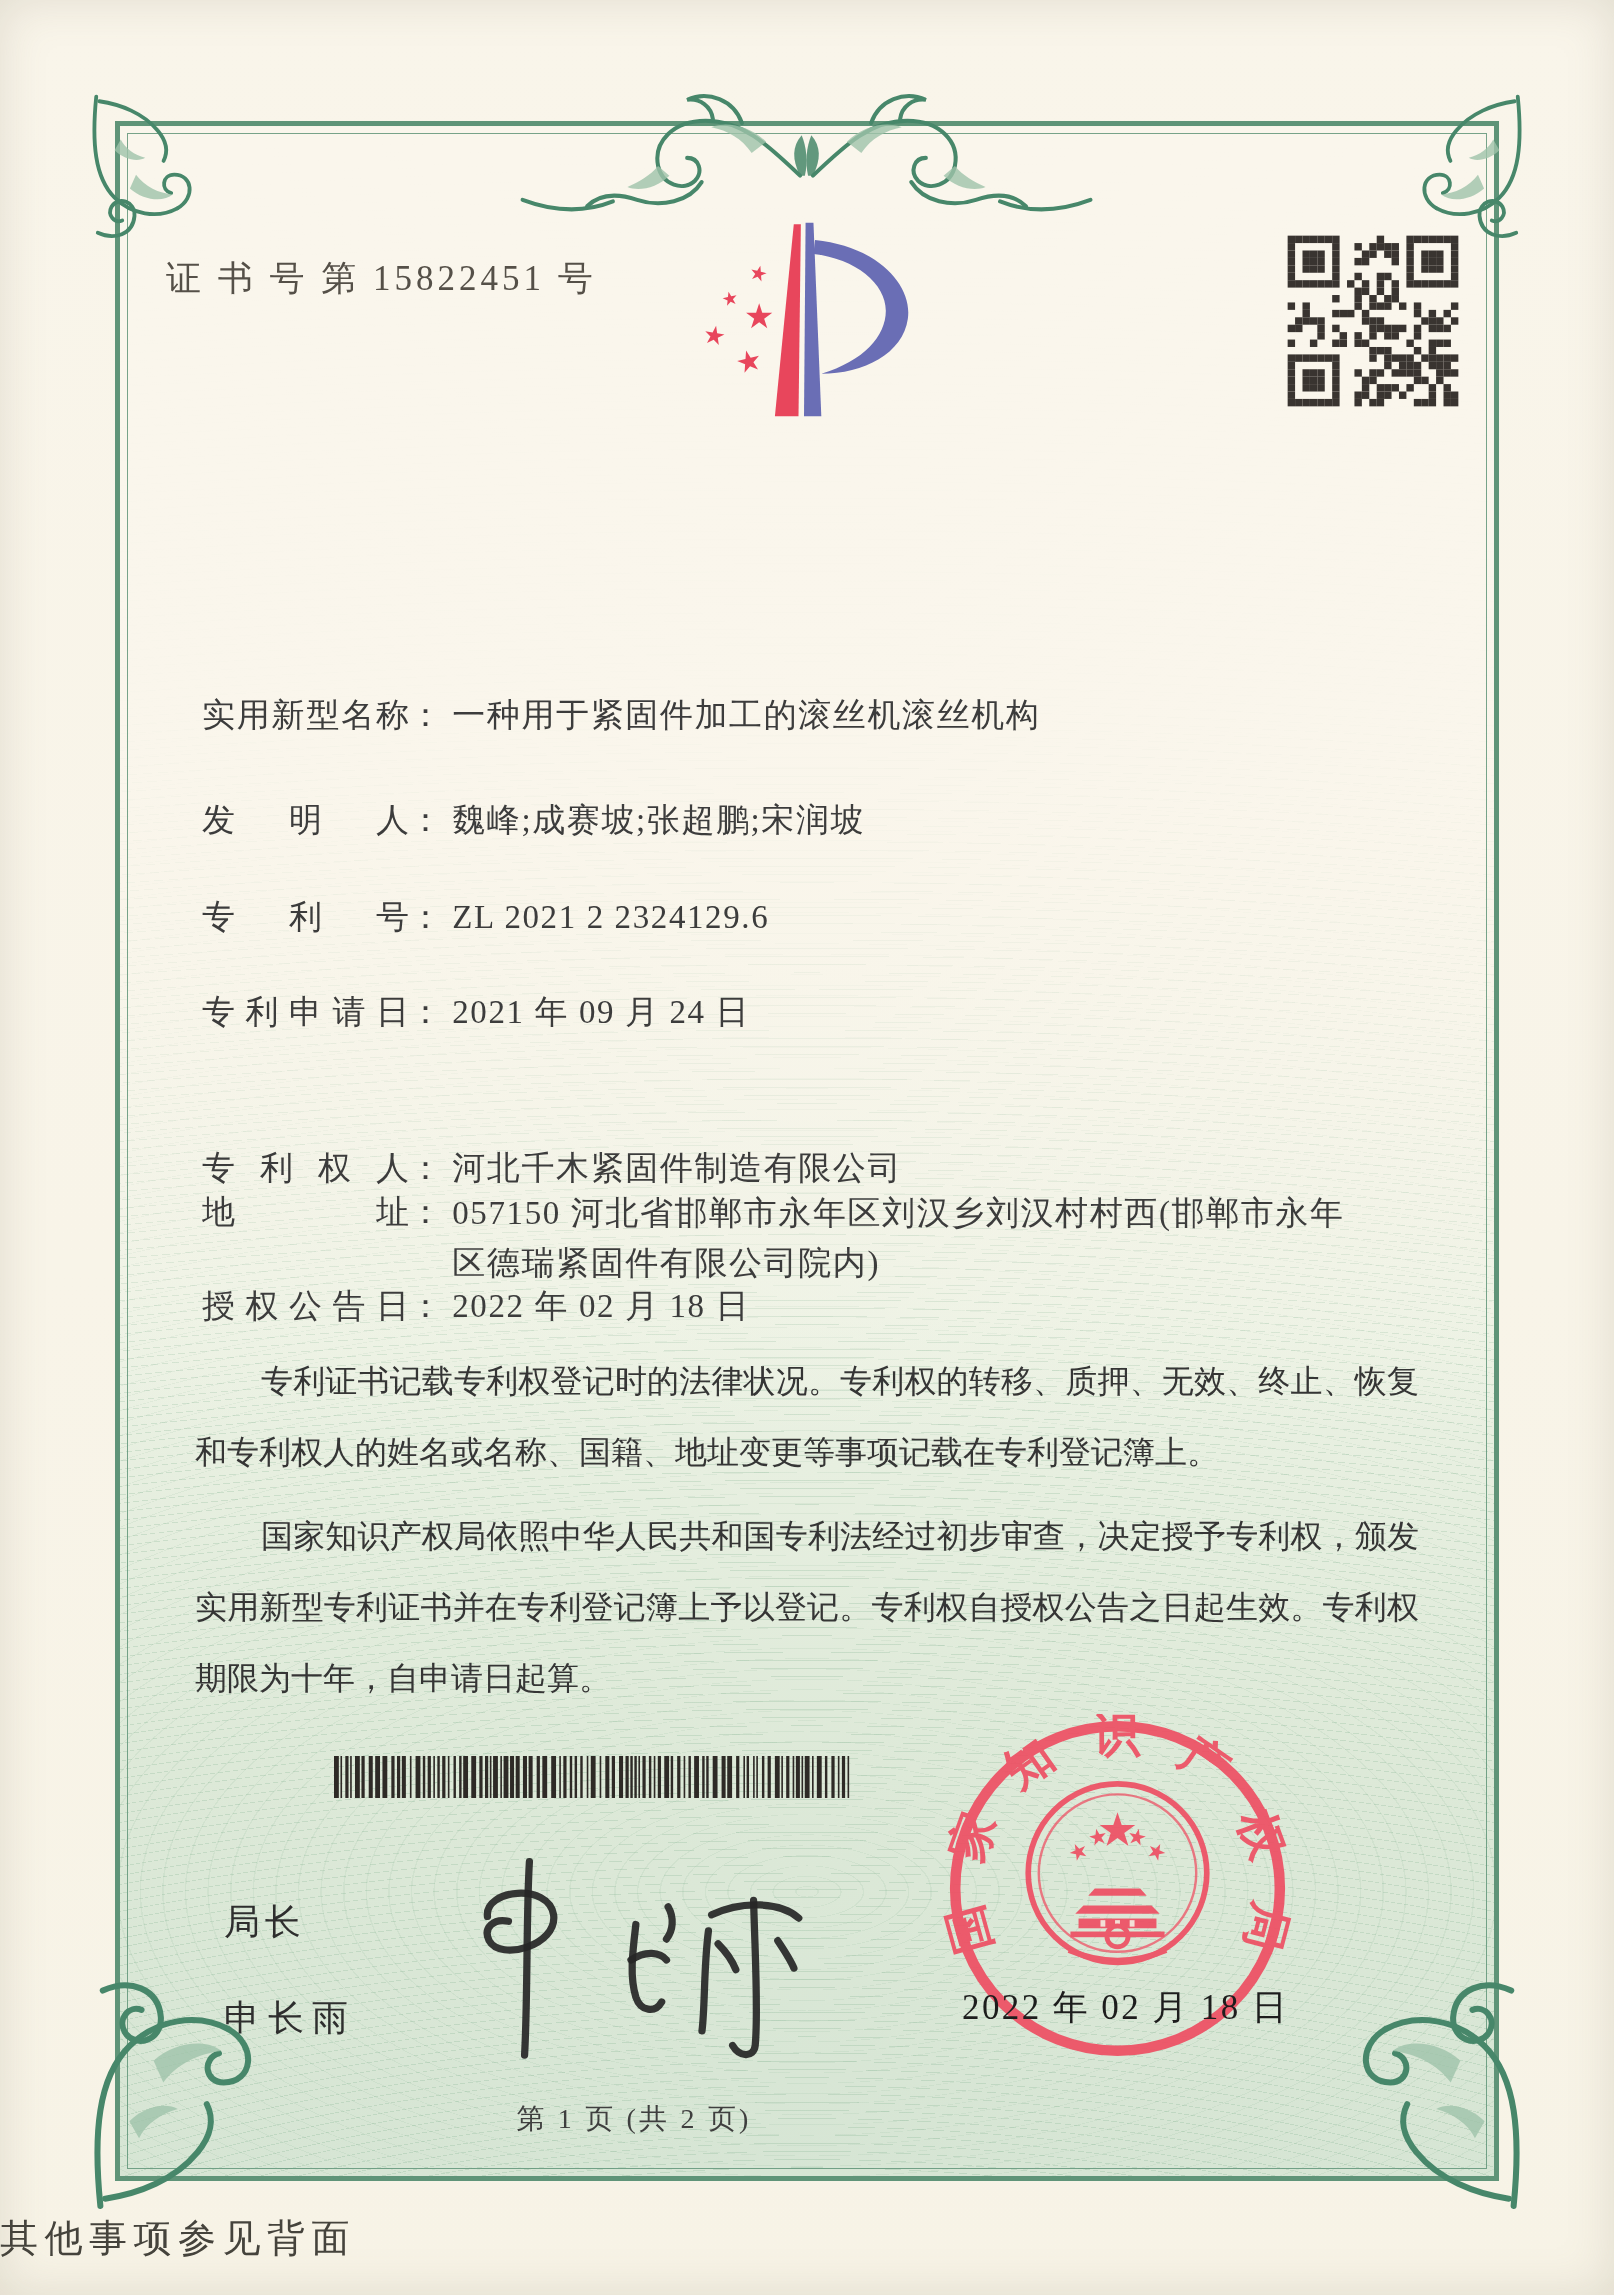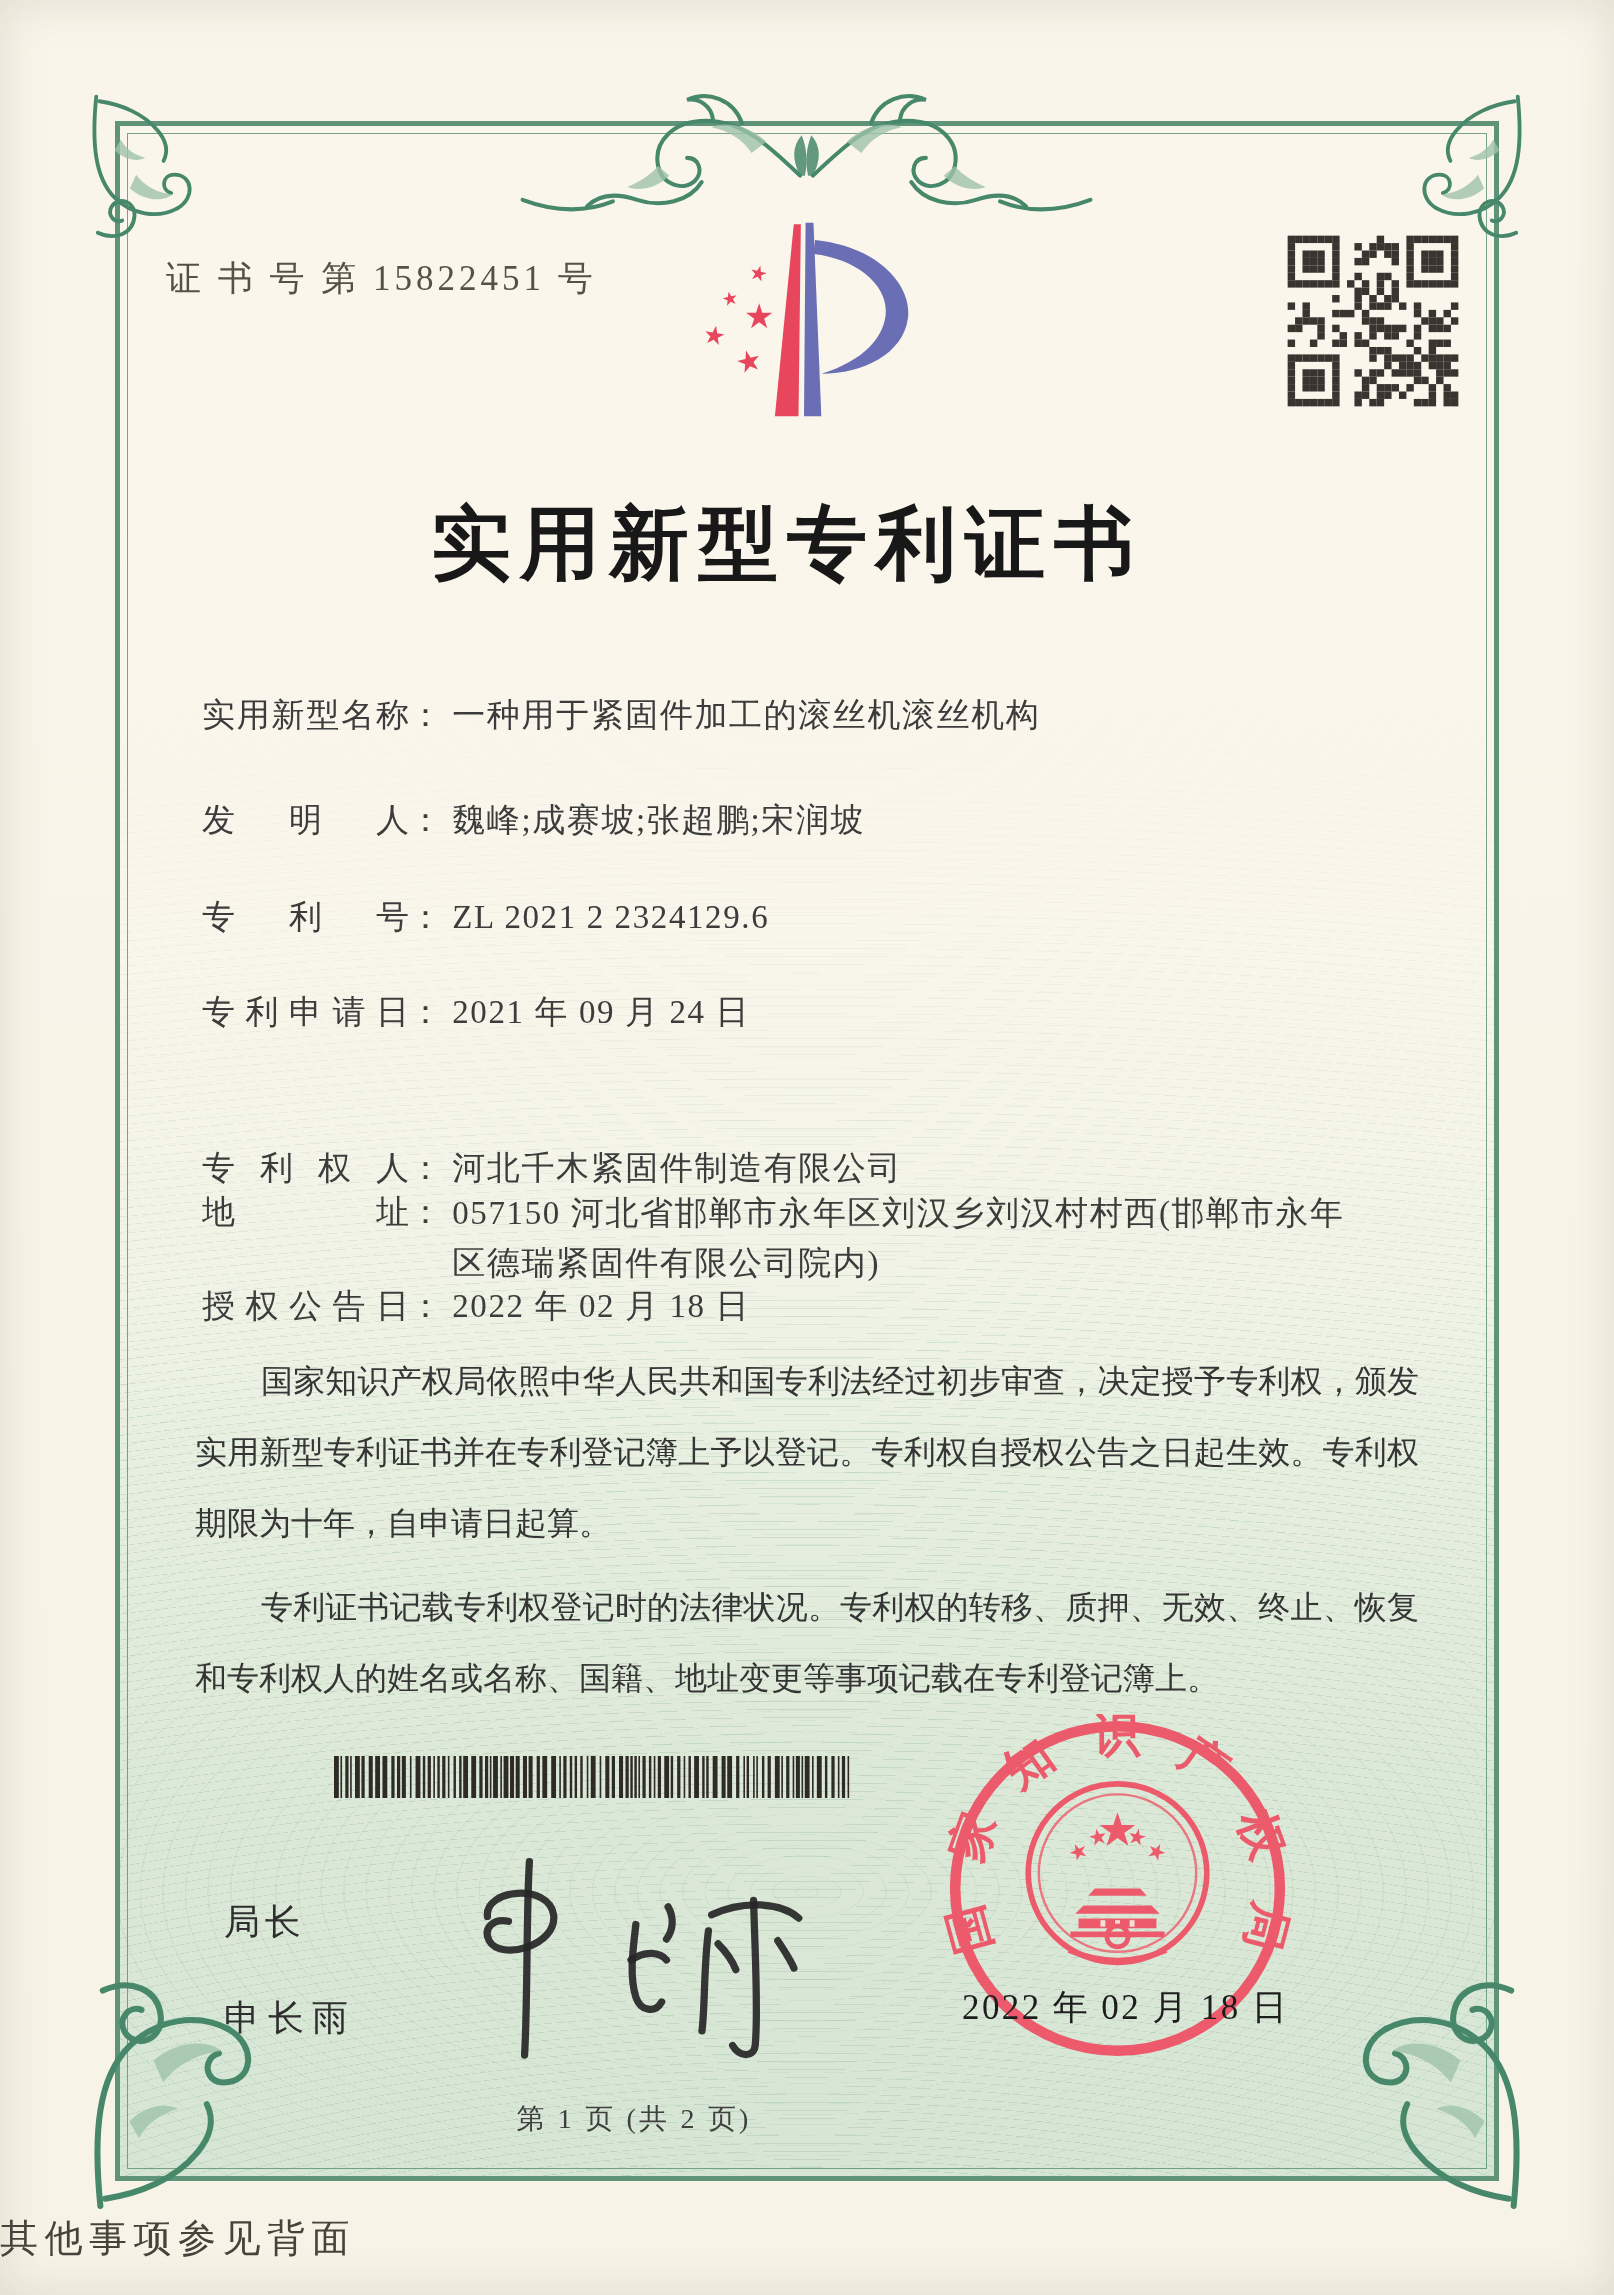--- a/index.html
+++ b/index.html
@@ -368,21 +368,20 @@
             <rect x="101" y="200" width="9" height="9"></rect>
             <rect x="110" y="200" width="9" height="9"></rect>
             <rect x="155" y="200" width="9" height="9"></rect>
             <rect x="164" y="200" width="9" height="9"></rect>
             <rect x="173" y="200" width="9" height="9"></rect>
             <rect x="191" y="200" width="9" height="9"></rect>
             <rect x="200" y="200" width="9" height="9"></rect>
           </g>
         </svg></div>
 
-    <div class="title">实用新型专利证书</div>
 
     <div class="rows">
       <div class="row" style="top:691px">
         <span class="lbl">实用新型名称</span><span class="colon">：</span>
         <span class="val">一种用于紧固件加工的滚丝机滚丝机构</span>
       </div>
       <div class="row" style="top:796px">
         <span class="lbl">发明人</span><span class="colon">：</span>
         <span class="val">魏峰;成赛坡;张超鹏;宋润坡</span>
       </div>
@@ -404,22 +403,22 @@
       </div>
       <div class="row" style="top:1282px;width:1259px">
         <span>
           <span class="lbl">授权公告日</span><span class="colon">：</span>
           <span class="val">2022 年 02 月 18 日</span>
         </span>
       </div>
     </div>
 
     <div class="paras">
+      <p>专利证书记载专利权登记时的法律状况。专利权的转移、质押、无效、终止、恢复和专利权人的姓名或名称、国籍、地址变更等事项记载在专利登记簿上。</p>
       <p>国家知识产权局依照中华人民共和国专利法经过初步审查，决定授予专利权，颁发实用新型专利证书并在专利登记簿上予以登记。专利权自授权公告之日起生效。专利权期限为十年，自申请日起算。</p>
-      <p>专利证书记载专利权登记时的法律状况。专利权的转移、质押、无效、终止、恢复和专利权人的姓名或名称、国籍、地址变更等事项记载在专利登记簿上。</p>
     </div>
 
     <div class="barcode"><svg width="520" height="42" viewBox="0 0 644 52">
           <g fill="#2e2a26">
             <rect x="0" y="0" width="6" height="52"></rect>
             <rect x="8" y="0" width="2" height="52"></rect>
             <rect x="14" y="0" width="4" height="52"></rect>
             <rect x="20" y="0" width="2" height="52"></rect>
             <rect x="26" y="0" width="6" height="52"></rect>
             <rect x="34" y="0" width="4" height="52"></rect>

